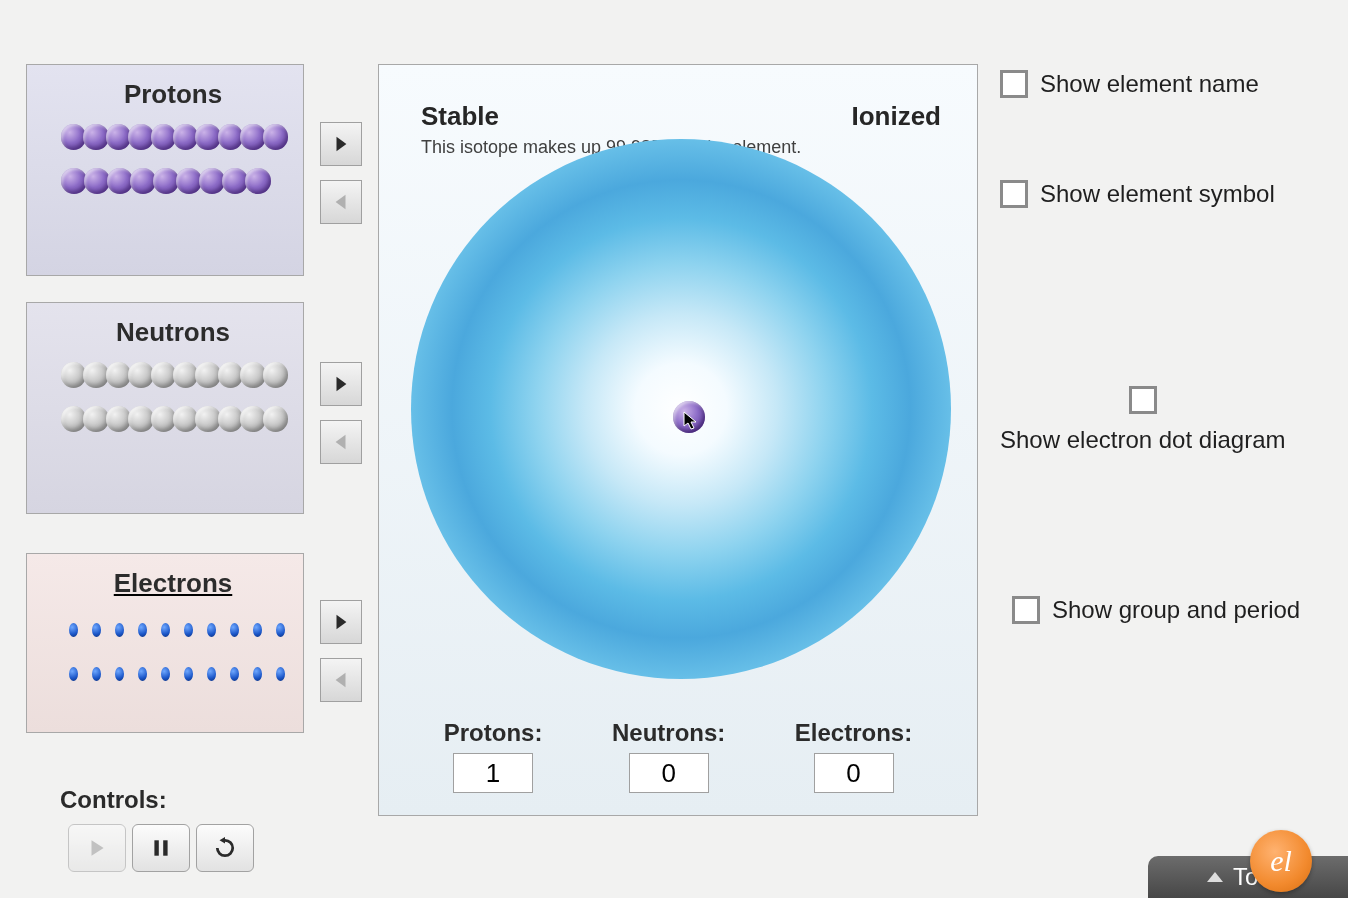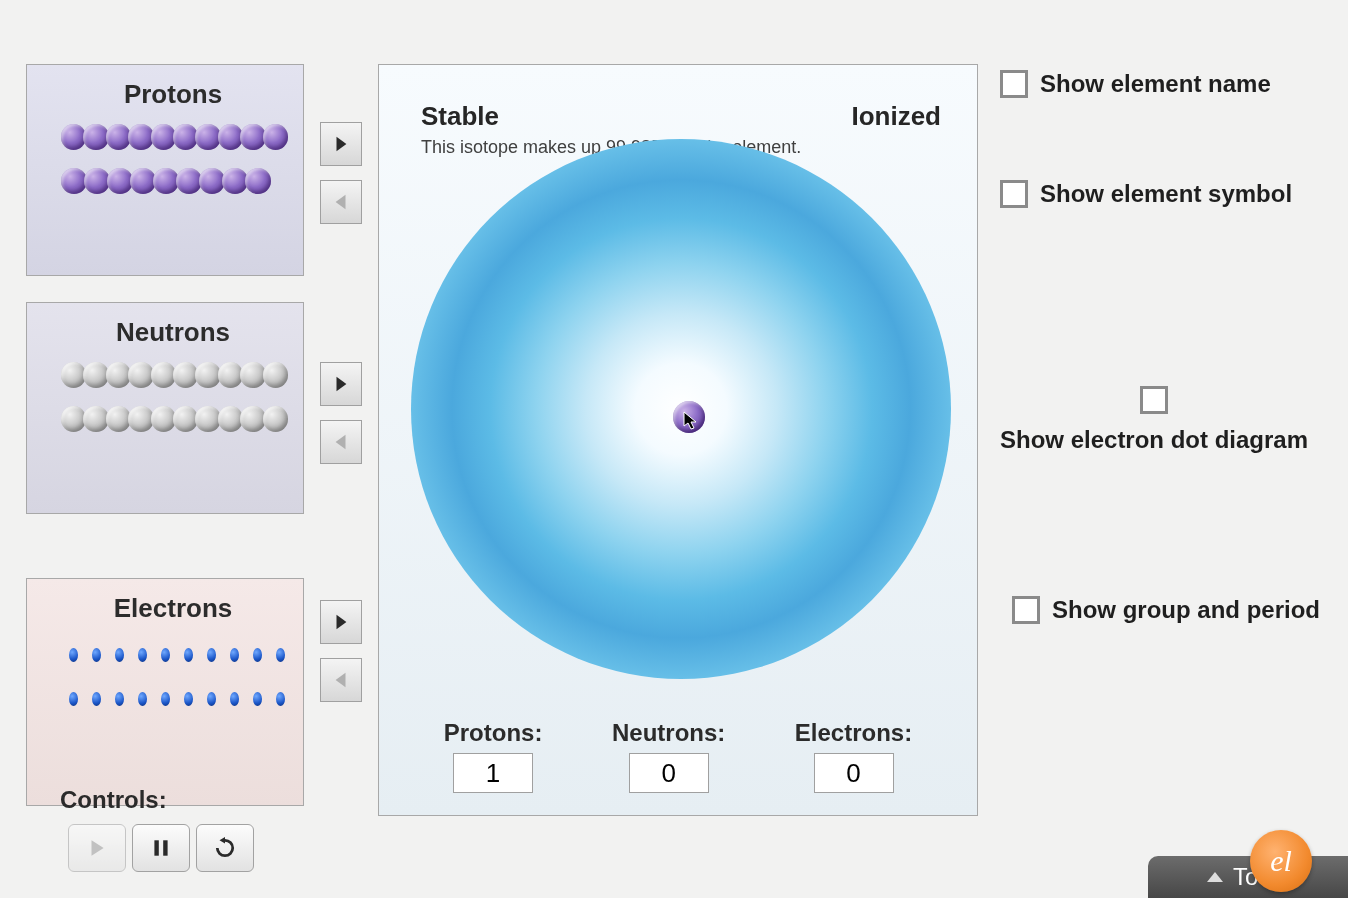--- a/index.html
+++ b/index.html
@@ -16,21 +16,21 @@
   .bin {
     position: absolute;
     left: 26px;
     width: 278px;
     border: 1px solid #a8a8a8;
     background: linear-gradient(180deg, #e9e9f2 0%, #dcdce5 100%);
     padding-left: 16px;
   }
   .bin.protons   { top: 64px;  height: 212px; background: linear-gradient(180deg, #e3e3f0, #d4d4e3); }
   .bin.neutrons  { top: 302px; height: 212px; background: linear-gradient(180deg, #e4e3ed, #d6d5e1); }
-  .bin.electrons { top: 578px; height: 228px; background: linear-gradient(180deg, #f5e9e8, #ecdedc); }
+  .bin.electrons { top: 553px; height: 180px; background: linear-gradient(180deg, #f5e9e8, #ecdedc); text-decoration: underline; }
 
   .bin-title {
     text-align: center;
     font-size: 26px;
     font-weight: bold;
     padding-top: 14px;
     color: #2c2c2c;
   }
   .particle-rows {
     padding: 14px 18px 0 18px;
@@ -138,21 +138,21 @@
     position:absolute;
     left: 1000px;
     display:flex; align-items:center; gap:12px;
     cursor:pointer;
   }
   .chk-box {
     width:28px; height:28px;
     border:3px solid #8a8a8a;
     background:#fff;
   }
-  .chk-label { font-size:24px; color:#1f1f1f;font-weight:bold; }
+  .chk-label { font-size:24px; color:#1f1f1f; }
   .chk1 { top: 70px; }
   .chk2 { top: 180px; }
   .chk3 { top: 386px; flex-direction: column; }
   .chk4 { top: 596px; padding-left: 12px; }
 
   
   .controls-label {
     position:absolute; left: 60px; top: 786px;
     font-size:24px; font-weight:bold; color:#2a2a2a;
   }

